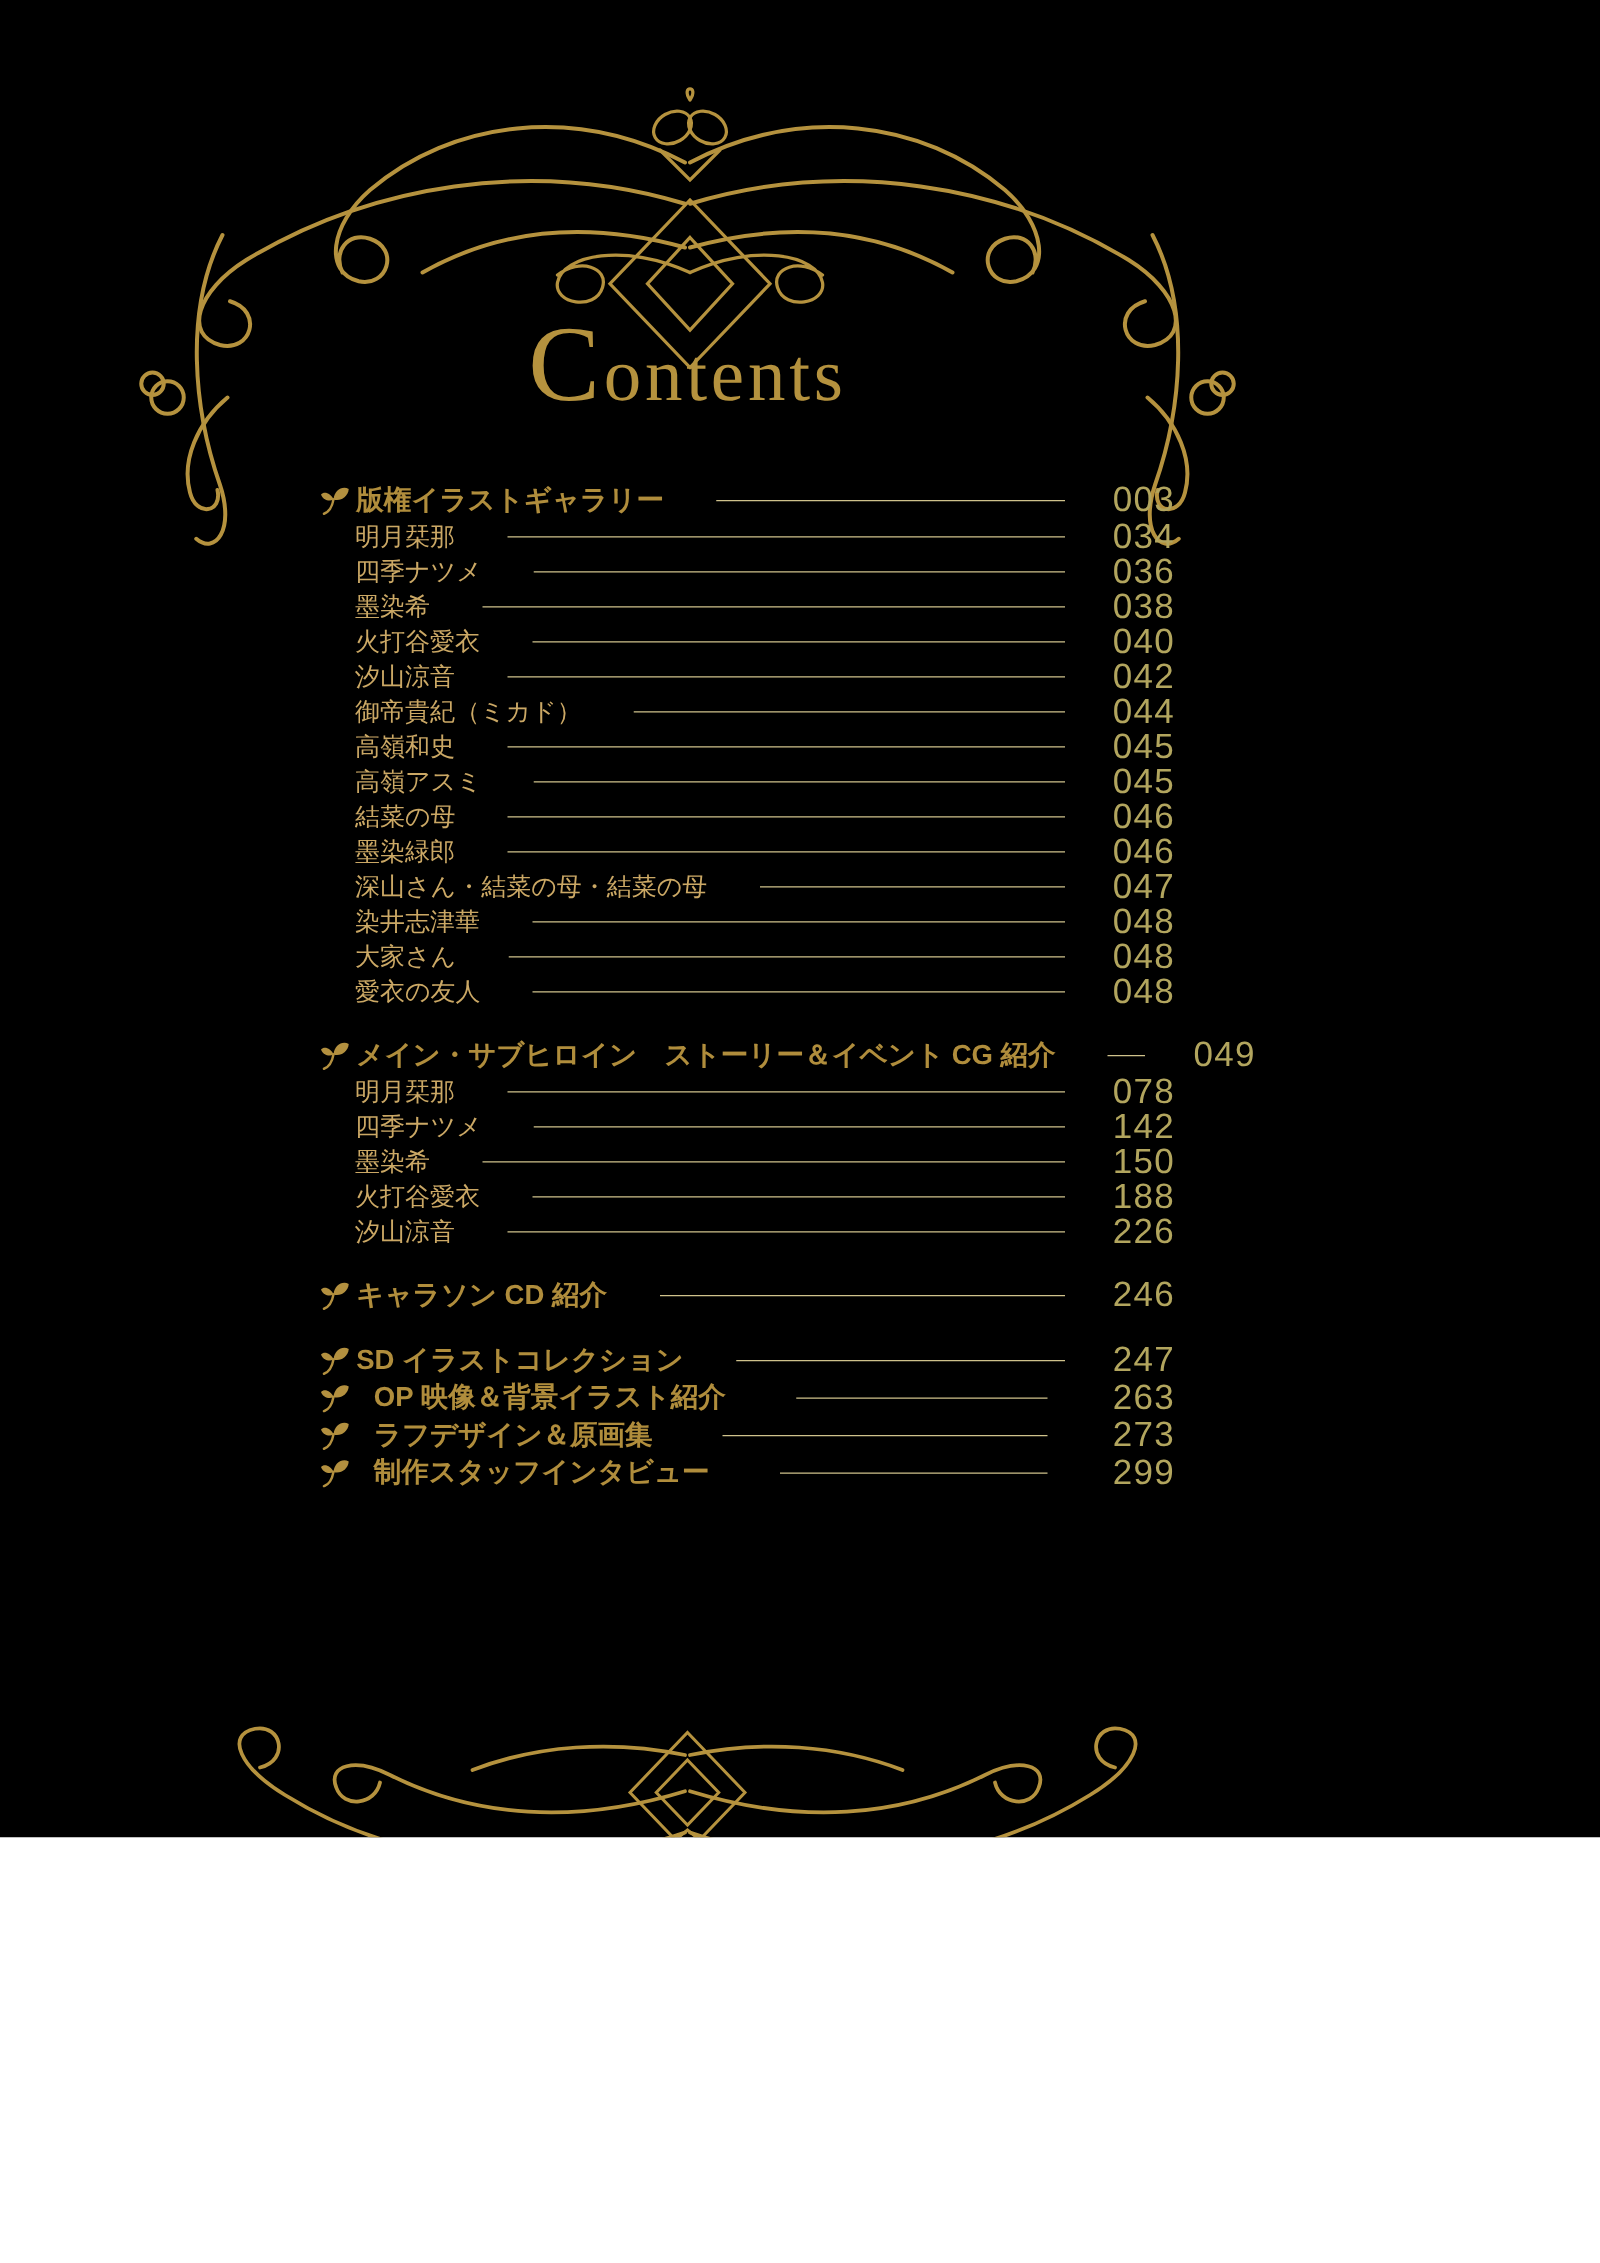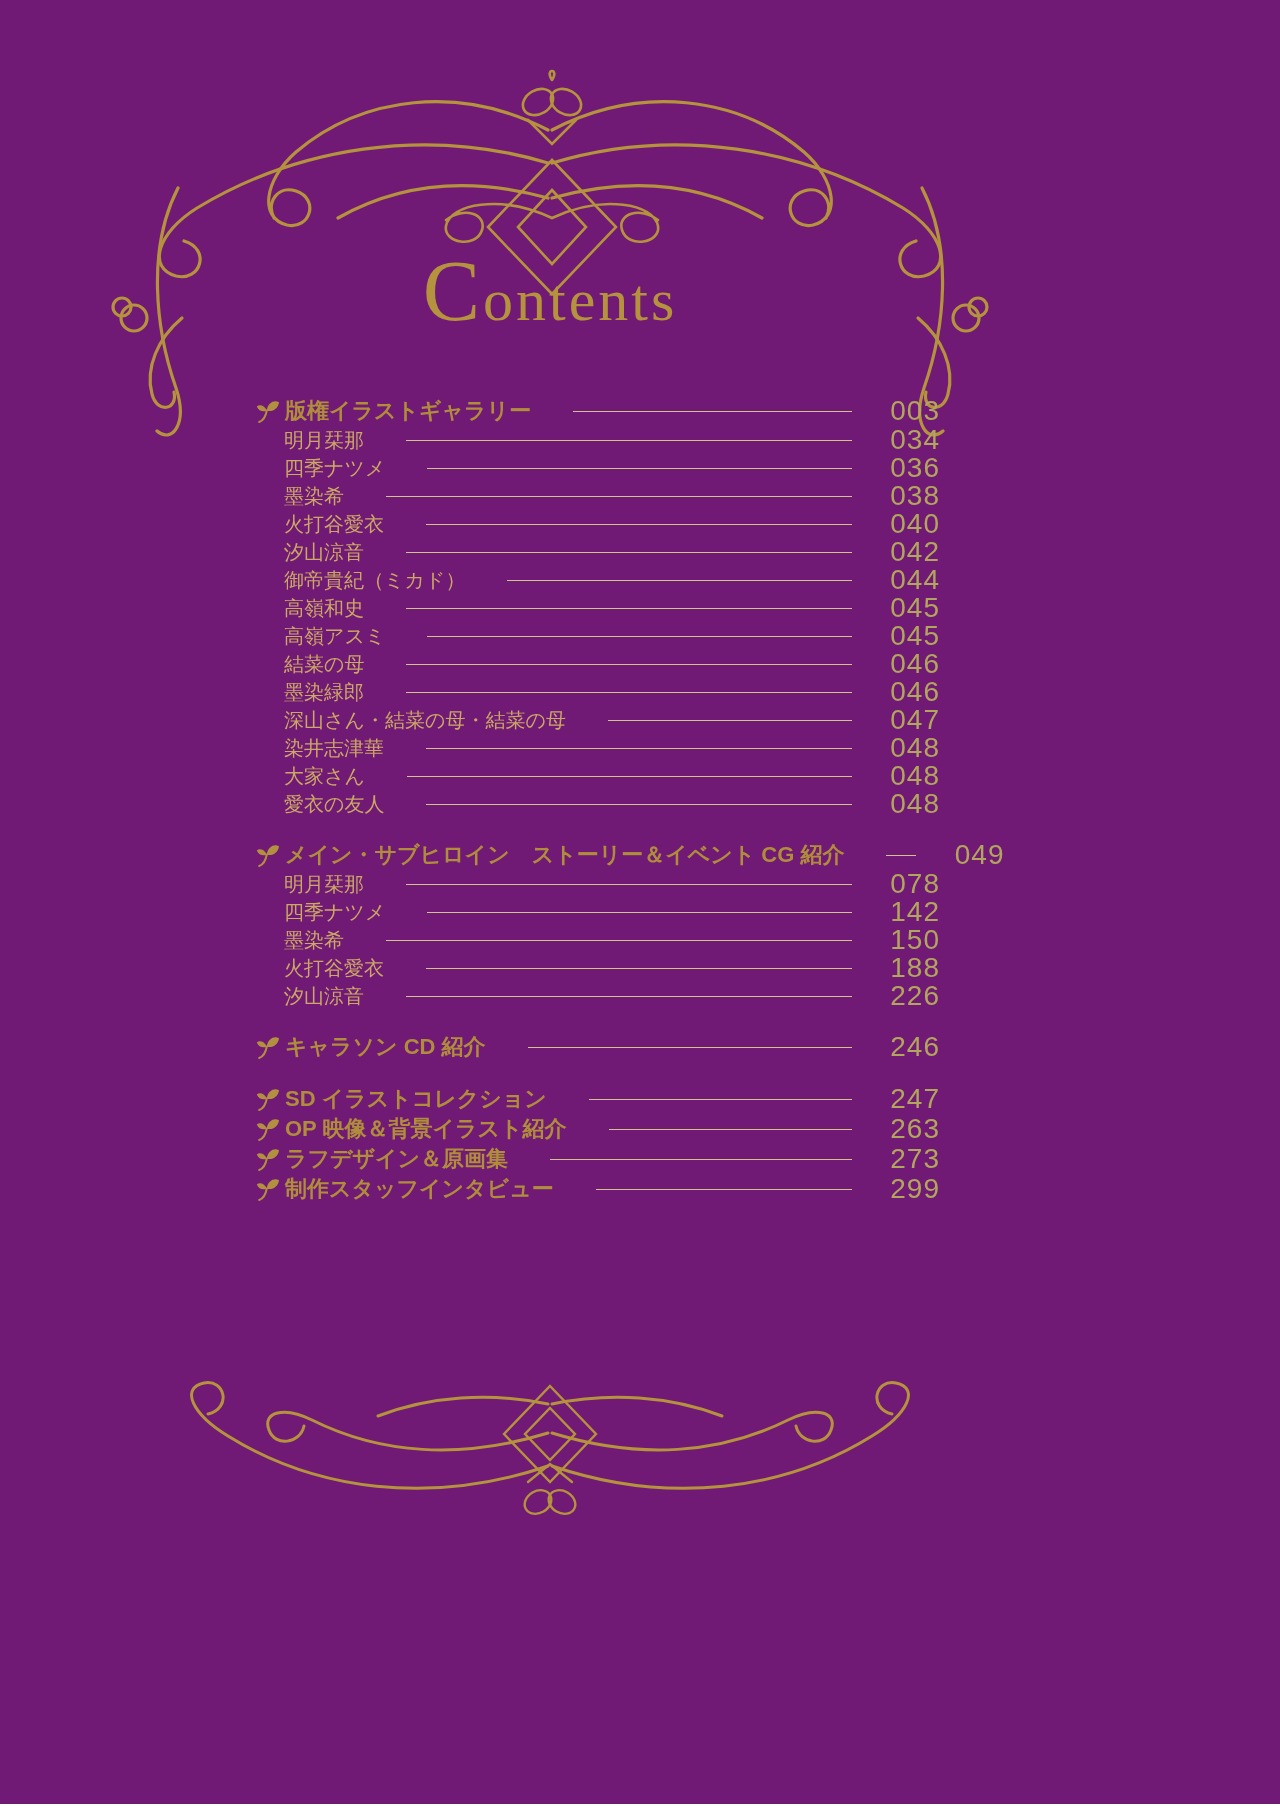--- a/index.html
+++ b/index.html
@@ -1,20 +1,20 @@
 <!DOCTYPE html>
 <html><head>
 <meta charset="utf-8">
 <style>
   html,body { margin:0; padding:0; background:#ffffff; }
   .page {
     position:relative;
-    width:1280px; height:1804px;
+    width:1280px; height:1470px;
     margin:0 auto;
-    background:#701a75;
+    background:#000000;
     overflow:hidden;
     font-family:"Liberation Sans","DejaVu Sans",sans-serif;
     text-decoration:underline;
   }
   .ornament { position:absolute; pointer-events:none; }
   .ornament.top { left:110px; top:66px; width:880px; height:380px; }
   .ornament.bottom { left:130px; top:1378px; width:840px; height:150px; }
 
   .title {
     position:absolute;
@@ -31,22 +31,22 @@
   .toc { position:absolute; top:380px; left:256px; width:684px; }
 
   .row { display:flex; align-items:center; }
   .row.section {
     height:30px;
     margin-top:22px;
     color:#b08d3c;
     font-size:22px;
     font-weight:bold;
   }
-  .row.section.first { margin-top:16px;align-items:center; }
-  .row.section.tight { margin-top:0; }
+  .row.section.first { margin-top:5px;align-items:center; }
+  .row.section.tight { margin-top:0;gap:14px; }
   .row.item {
     height:28px;
     padding-left:28px;
     color:#cba865;
     font-size:20px;
     align-items:center;
   }
   .leaf { width:24px; height:24px; margin-right:5px; flex:none; }
   .label { white-space:nowrap; }
   .leader {

